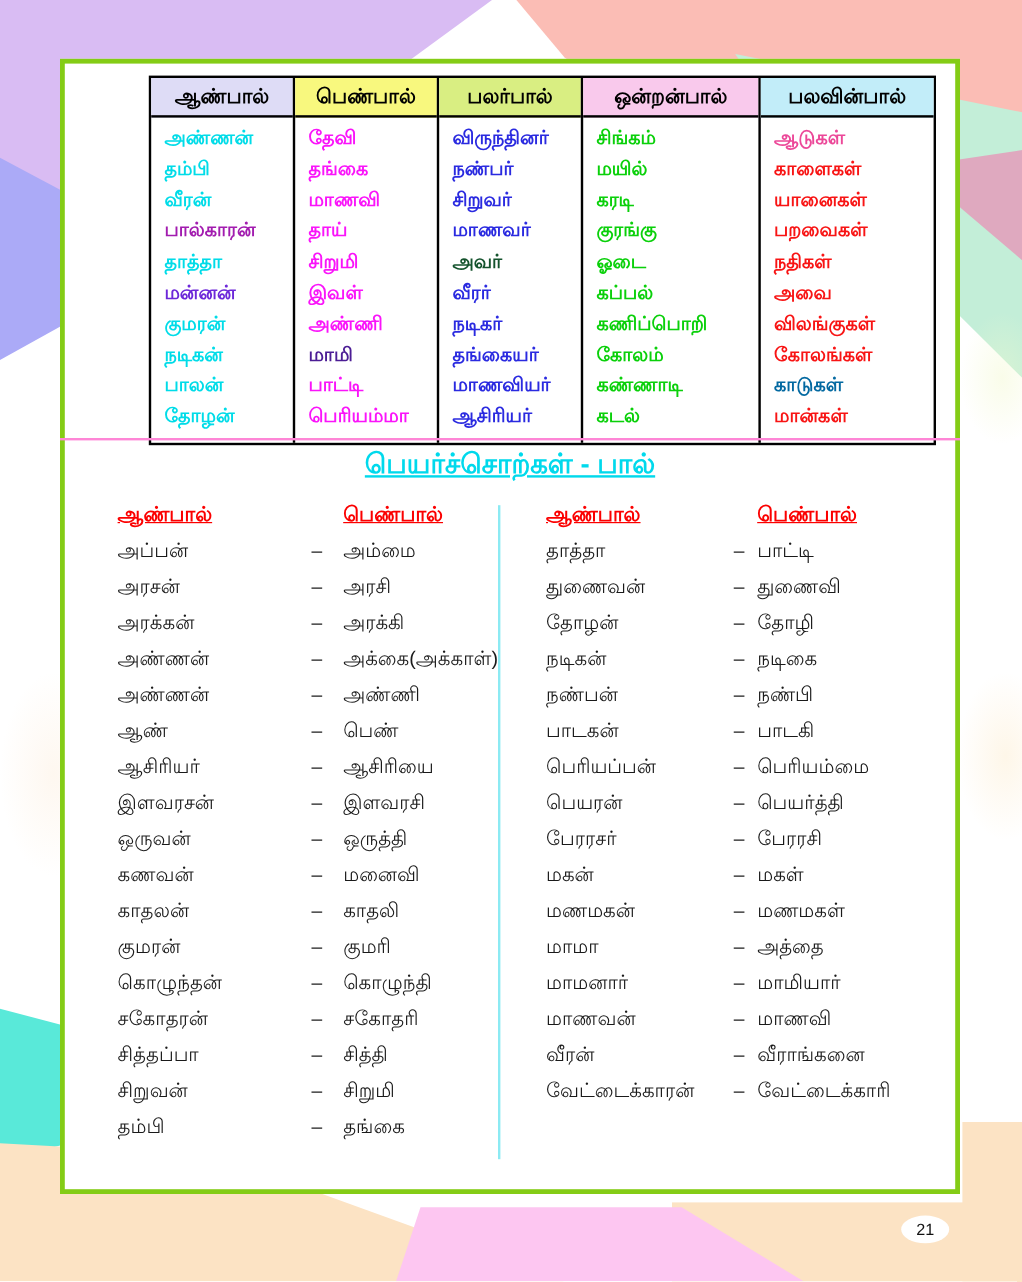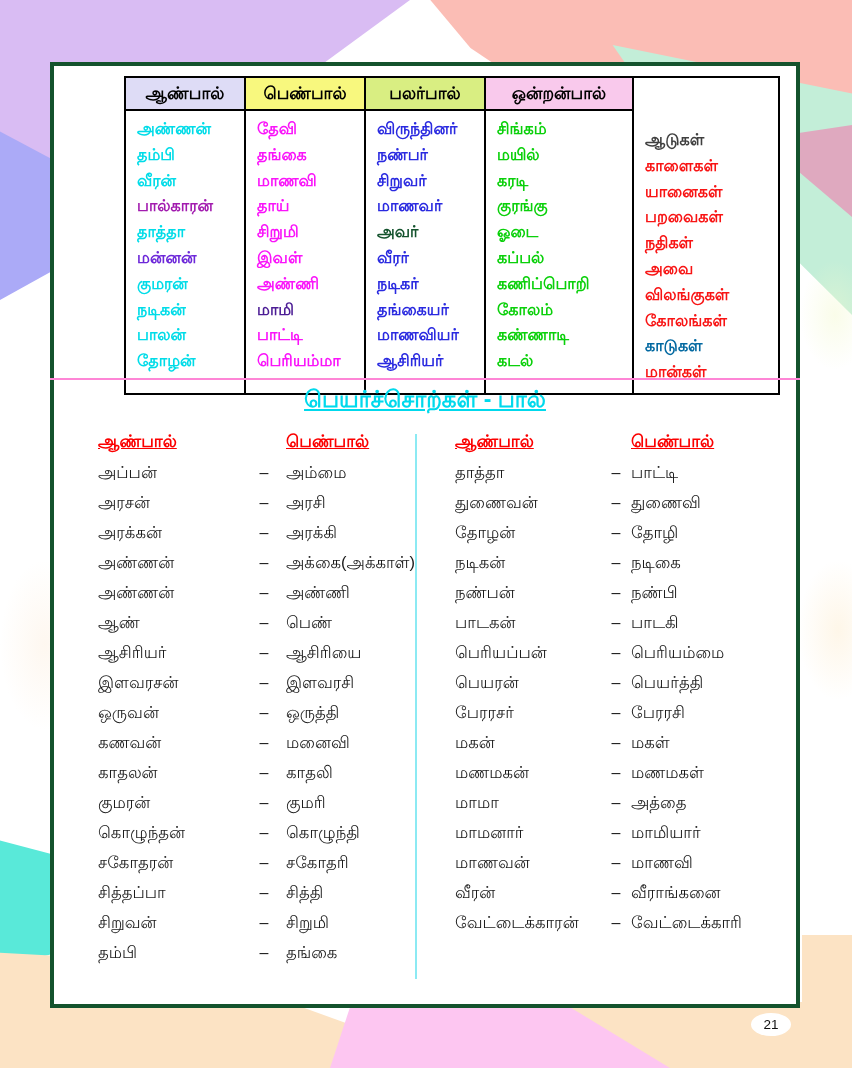--- a/index.html
+++ b/index.html
@@ -18,22 +18,22 @@
   #dec-peach-bl{left:0;top:948px;width:470px;height:120px;clip-path:polygon(0 4%,38% 12%,100% 100%,0 100%);}
   #dec-peach-br{left:560px;top:1002px;width:292px;height:66px;}
   #dec-peach-right{left:802px;top:935px;width:50px;height:133px;}
   #dec-pink-bottom{left:330px;top:1002px;width:340px;height:66px;clip-path:polygon(6% 6%,70% 6%,100% 100%,0 100%);z-index:1;}
   .blob{position:absolute;border-radius:50%;z-index:0;opacity:.45;}
   #blob1{left:800px;top:260px;width:70px;height:110px;background:radial-gradient(closest-side,#f3f9cf,rgba(255,255,255,0));}
   #blob2{left:798px;top:560px;width:80px;height:140px;background:radial-gradient(closest-side,#fdeccd,rgba(255,255,255,0));}
   #blob3{left:0px;top:560px;width:90px;height:170px;background:radial-gradient(closest-side,#fdeedd,rgba(255,255,255,0));}
 
   .card{
-    position:absolute;left:50px;top:62px;width:742px;height:938px;
-    background:#ffffff;border:4px solid #14532d;z-index:2;
+    position:absolute;left:50px;top:49px;width:742px;height:938px;
+    background:#ffffff;border:4px solid #84cc16;z-index:2;
   }
 
   
   .gtable{position:absolute;left:70px;top:10px;display:flex;border:2px solid #000;background:#fff;}
   .tcol{box-sizing:border-box;}
   .tcol + .tcol{border-left:2px solid #000;}
   .tcol:nth-child(1){width:118px;}
   .tcol:nth-child(2){width:120px;}
   .tcol:nth-child(3){width:120px;}
   .tcol:nth-child(4){width:148px;}
@@ -141,22 +141,23 @@
           <div class="tword" style="color: rgb(10, 208, 10);">குரங்கு</div>
           <div class="tword" style="color: rgb(10, 208, 10);">ஓடை</div>
           <div class="tword" style="color: rgb(10, 208, 10);">கப்பல்</div>
           <div class="tword" style="color: rgb(10, 208, 10);">கணிப்பொறி</div>
           <div class="tword" style="color: rgb(10, 208, 10);">கோலம்</div>
           <div class="tword" style="color: rgb(10, 208, 10);">கண்ணாடி</div>
           <div class="tword" style="color: rgb(10, 208, 10);">கடல்</div>
         </div>
       </div>
       <div class="tcol">
-        <div class="twords">
-          <div class="tword" style="color: #404040; margin-top: 44px;">ஆடுகள்</div>
+        <div class="thead" style="background: rgb(194, 237, 249);">பலவின்பால்</div>
+        <div class="twords">
+          <div class="tword" style="color: #ec4899;">ஆடுகள்</div>
           <div class="tword" style="color: rgb(248, 20, 20);">காளைகள்</div>
           <div class="tword" style="color: rgb(248, 20, 20);">யானைகள்</div>
           <div class="tword" style="color: rgb(248, 20, 20);">பறவைகள்</div>
           <div class="tword" style="color: rgb(248, 20, 20);">நதிகள்</div>
           <div class="tword" style="color: rgb(248, 20, 20);">அவை</div>
           <div class="tword" style="color: rgb(248, 20, 20);">விலங்குகள்</div>
           <div class="tword" style="color: rgb(248, 20, 20);">கோலங்கள்</div>
           <div class="tword" style="color: #0369a1;">காடுகள்</div>
           <div class="tword" style="color: rgb(248, 20, 20);">மான்கள்</div>
         </div>

